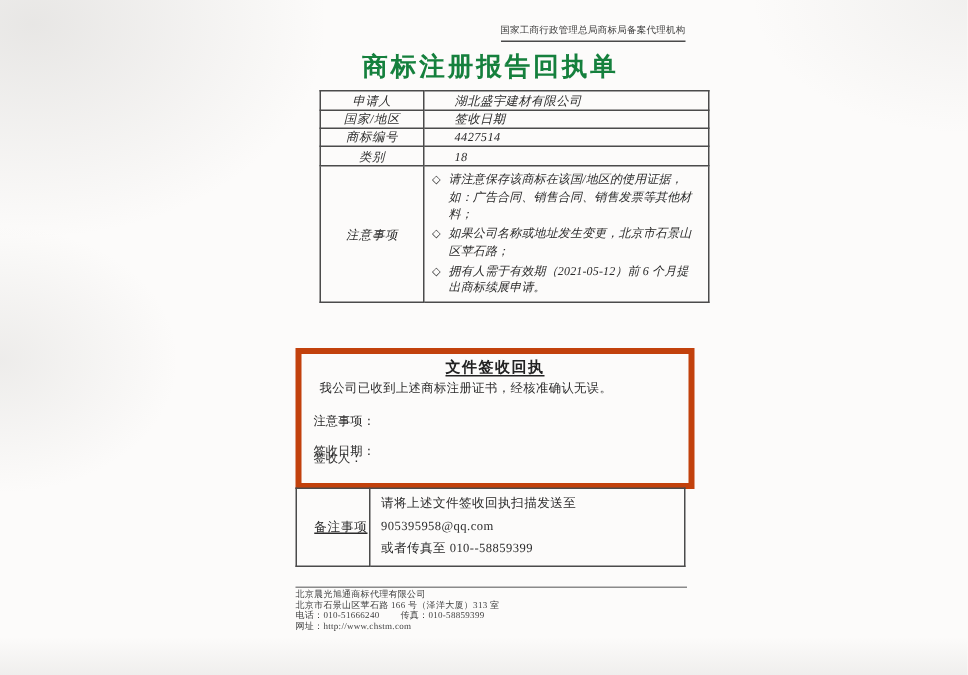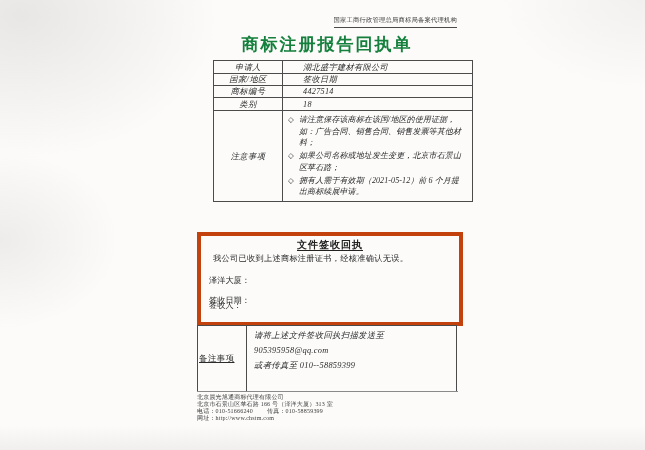--- a/index.html
+++ b/index.html
@@ -64,22 +64,22 @@
   .sign-statement{position:absolute;top:17px;left:12px;font-size:8.2px;letter-spacing:0.3px;}
   .seal-label{position:absolute;top:39px;left:8px;font-size:8.2px;}
   .signer-label{position:absolute;top:64px;left:8px;font-size:8.2px;}
   .sign-date-label{position:absolute;top:59px;left:8px;font-size:8.2px;}
 
   table.remark{
     position:absolute;left:197px;top:325px;width:260px;
     border-collapse:collapse;table-layout:fixed;
   }
   table.remark td{border:1px solid #4b4b4b;font-size:8.4px;vertical-align:middle;}
-  table.remark td.lbl{width:46px;text-align:left;letter-spacing:0.5px;text-decoration:underline;}
-  table.remark td.val{padding:2px 4px 18px 7px;font-style:italic;}
+  table.remark td.lbl{width:46px;text-align:right;letter-spacing:0.5px;text-decoration:underline;}
+  table.remark td.val{padding:2px 4px 4px 7px;}
   .remark-line{line-height:15px;letter-spacing:0.3px;}
 
   .footer{position:absolute;left:197px;top:391px;width:261px;}
   .footer-rule{border-top:1px solid #8a8a8a;width:261px;height:0;margin-bottom:2px;}
   .footer-line{font-size:6px;line-height:7px;color:#3d3d3d;letter-spacing:0.2px;white-space:nowrap;}
   .footer-gap{display:inline-block;width:14px;}
 </style>
 </head>
 <body>
 
@@ -128,21 +128,21 @@
           <span class="note-text">拥有人需于有效期（2021-05-12）前 6 个月提出商标续展申请。</span>
         </div>
       </td>
     </tr>
   </tbody>
     </table>
 
   <div class="sign-box">
     <div class="sign-title">文件签收回执</div>
     <div class="sign-statement">我公司已收到上述商标注册证书，经核准确认无误。</div>
-    <div class="seal-label">泽洋大厦：</div>
+    <div class="seal-label">注意事项：</div>
     <div class="signer-label">签收人：</div>
     <div class="sign-date-label">签收日期：</div>
   </div>
 
   <table class="remark">
     <tbody>
         <tr>
       <td class="lbl">备注事项</td>
       <td class="val">
         <div class="remark-line">请将上述文件签收回执扫描发送至 905395958@qq.com</div>

